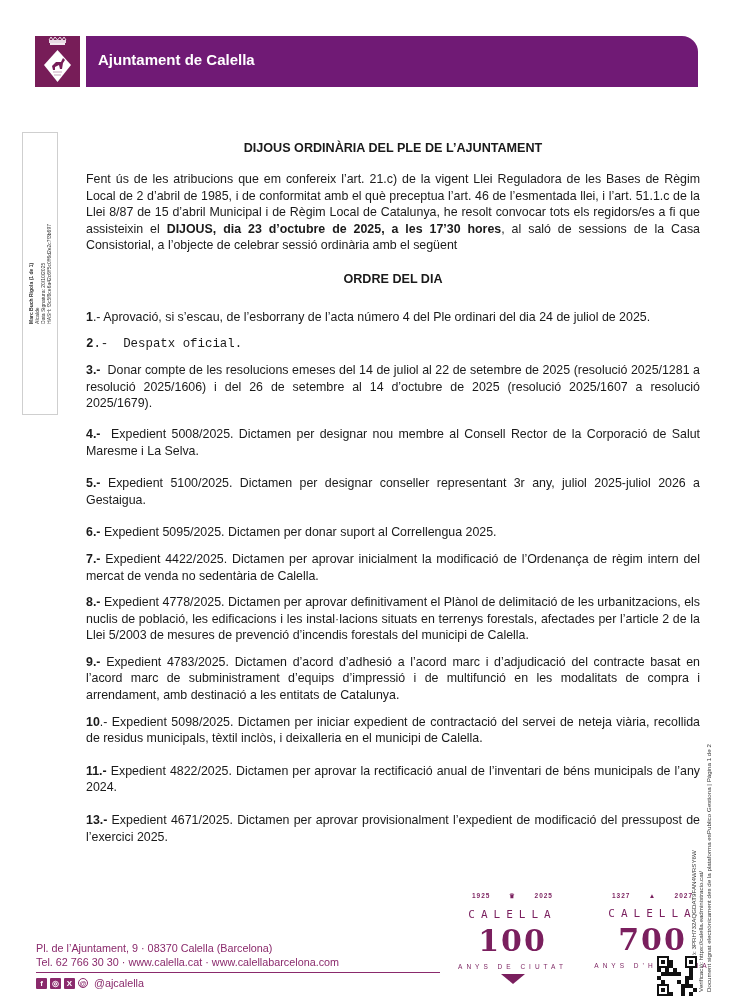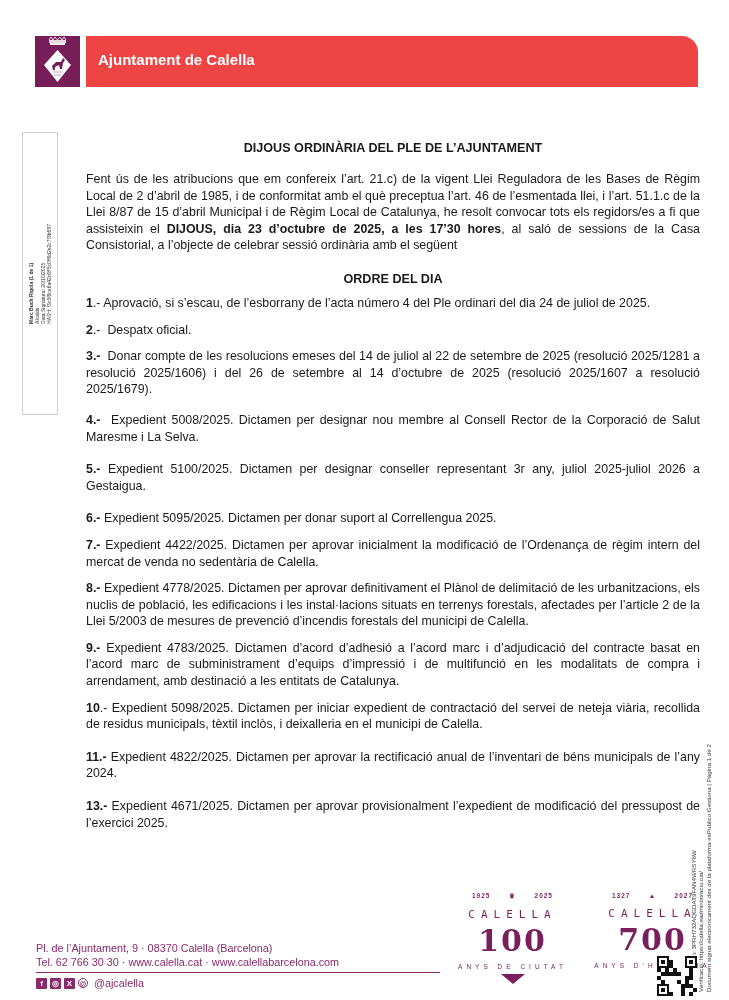--- a/index.html
+++ b/index.html
@@ -2,37 +2,37 @@
 <html><head>
 <meta charset="utf-8">
 <style>
   html, body { margin: 0; padding: 0; background: #ffffff; }
   body { width: 729px; height: 1000px; position: relative; overflow: hidden;
          font-family: "Liberation Sans", sans-serif; color: #1a1a1a; }
 
   
   .hdr-logo { position: absolute; left: 35px; top: 36px; width: 45px; height: 51px; background: #771d58; }
   .hdr-logo svg { display: block; }
-  .hdr-bar { position: absolute; left: 86px; top: 36px; width: 612px; height: 51px; background: #ef4444;
+  .hdr-bar { position: absolute; left: 86px; top: 36px; width: 612px; height: 51px; background: #701a75;
              border-top-right-radius: 16px; }
   .hdr-title { position: absolute; left: 12px; top: 15px; color: #ffffff; font-weight: bold; font-size: 15px; letter-spacing: 0; }
 
   
   .sig-box { position: absolute; left: 22px; top: 132px; width: 36px; height: 283px; border: 1px solid #cfcfcf; box-sizing: border-box; }
   .sig-text { position: absolute; left: 50%; top: 50%; transform: translate(-50%, -50%) rotate(-90deg);
               white-space: nowrap; font-size: 5px; line-height: 6px; color: #333; }
   .sig-text div { white-space: nowrap; }
   .sig-text .name { font-weight: bold; }
 
   
   .doc { position: absolute; left: 86px; top: 140px; width: 614px; font-size: 12.4px; line-height: 16.6px; }
   .doc h1 { margin: 0; text-align: center; font-size: 12.6px; font-weight: bold; line-height: 16px; }
   .doc .intro { margin: 15px 0 0 0; text-align: justify; }
   .doc h2 { margin: 17px 0 0 0; text-align: center; font-size: 12.6px; font-weight: bold; line-height: 16px; }
-  .items { margin-top: 8px; }
+  .items { margin-top: 22px; }
   .item { text-align: justify; margin: 0; }
   .item .num { font-weight: bold; }
 
   
   .foot-addr { position: absolute; left: 36px; top: 941px; color: #8a2a6c; font-size: 10.8px; line-height: 14px; }
   .foot-line { position: absolute; left: 36px; top: 972px; width: 404px; height: 1px; background: #8a2a6c; }
   .foot-social { position: absolute; left: 36px; top: 977px; display: flex; align-items: center; gap: 3px; color: #8a2a6c; font-size: 10.8px; }
   .soc-ico { width: 11px; height: 11px; background: #8a2a6c; color: #fff; font-size: 8px; font-weight: bold;
              display: flex; align-items: center; justify-content: center; border-radius: 1px; }
   .soc-ico.round { background: none; color: #8a2a6c; border: 1.4px solid #8a2a6c; border-radius: 50%; width: 8px; height: 8px; font-size: 7px; }
@@ -78,21 +78,21 @@
     <div>HASH: f3c5f8ce6a42c6ff5c0ff6d2e2c7f3b697</div>
   </div>
 </div>
 
 <div class="doc">
   <h1>DIJOUS ORDINÀRIA DEL PLE DE L’AJUNTAMENT</h1>
   <p class="intro"><span>Fent ús de les atribucions que em confereix l’art. 21.c) de la vigent Llei Reguladora de les Bases de Règim Local de 2 d’abril de 1985, i de conformitat amb el què preceptua l’art. 46 de l’esmentada llei, i l’art. 51.1.c de la Llei 8/87 de 15 d’abril Municipal i de Règim Local de Catalunya, he resolt convocar tots els regidors/es a fi que assisteixin el </span><b>DIJOUS, dia 23 d’octubre de 2025, a les 17’30 hores</b><span>, al saló de sessions de la Casa Consistorial, a l’objecte de celebrar sessió ordinària amb el següent</span></p>
   <h2>ORDRE DEL DIA</h2>
   <div class="items" id="agenda">
       <p class="item" style="margin-bottom: 10px;"><span class="num">1</span><span style="white-space: pre;">.- </span><span>Aprovació, si s’escau, de l’esborrany de l’acta número 4 del Ple ordinari del dia 24 de juliol de 2025.</span></p>
-      <p class="item" style="margin-bottom: 10px;"><span class="num">2</span><span style="white-space: pre;">.-  </span><span>Despatx oficial.</span></p>
+      <p class="item" style="margin-bottom: 10px; font-family: Liberation Mono, monospace;"><span class="num">2</span><span style="white-space: pre;">.-  </span><span>Despatx oficial.</span></p>
       <p class="item" style="margin-bottom: 14px;"><span class="num">3.-</span><span style="white-space: pre;">  </span><span>Donar compte de les resolucions emeses del 14 de juliol al 22 de setembre de 2025 (resolució 2025/1281 a resolució 2025/1606) i del 26 de setembre al 14 d’octubre de 2025 (resolució 2025/1607 a resolució 2025/1679).</span></p>
       <p class="item" style="margin-bottom: 16px;"><span class="num">4.-</span><span style="white-space: pre;">  </span><span>Expedient 5008/2025. Dictamen per designar nou membre al Consell Rector de la Corporació de Salut Maresme i La Selva.</span></p>
       <p class="item" style="margin-bottom: 16px;"><span class="num">5.-</span><span style="white-space: pre;"> </span><span>Expedient 5100/2025. Dictamen per designar conseller representant 3r any, juliol 2025-juliol 2026 a Gestaigua.</span></p>
       <p class="item" style="margin-bottom: 10px;"><span class="num">6.-</span><span style="white-space: pre;"> </span><span>Expedient 5095/2025. Dictamen per donar suport al Correllengua 2025.</span></p>
       <p class="item" style="margin-bottom: 10px;"><span class="num">7.-</span><span style="white-space: pre;"> </span><span>Expedient 4422/2025. Dictamen per aprovar inicialment la modificació de l’Ordenança de règim intern del mercat de venda no sedentària de Calella.</span></p>
       <p class="item" style="margin-bottom: 10px;"><span class="num">8.-</span><span style="white-space: pre;"> </span><span>Expedient 4778/2025.  Dictamen per aprovar definitivament el Plànol de delimitació de les urbanitzacions, els nuclis de població, les edificacions i les instal·lacions situats en terrenys forestals, afectades per l’article 2 de la Llei 5/2003 de mesures de prevenció d’incendis forestals del municipi de Calella.</span></p>
       <p class="item" style="margin-bottom: 10px;"><span class="num">9.-</span><span style="white-space: pre;"> </span><span>Expedient 4783/2025. Dictamen d’acord d’adhesió a l’acord marc i d’adjudicació del contracte basat en l’acord marc de subministrament d’equips d’impressió i de multifunció en les modalitats de compra i arrendament, amb destinació a les entitats de Catalunya.</span></p>
       <p class="item" style="margin-bottom: 16px;"><span class="num">10</span><span style="white-space: pre;">.- </span><span>Expedient 5098/2025. Dictamen per iniciar expedient de contractació del servei de neteja viària, recollida de residus municipals, tèxtil inclòs, i deixalleria en el municipi de Calella.</span></p>
       <p class="item" style="margin-bottom: 16px;"><span class="num">11.-</span><span style="white-space: pre;"> </span><span>Expedient 4822/2025. Dictamen per aprovar la rectificació anual de l’inventari de béns municipals de l’any 2024.</span></p>
       <p class="item" style="margin-bottom: 0px;"><span class="num">13.-</span><span style="white-space: pre;"> </span><span>Expedient 4671/2025. Dictamen per aprovar provisionalment l’expedient de modificació del pressupost de l’exercici 2025.</span></p>

